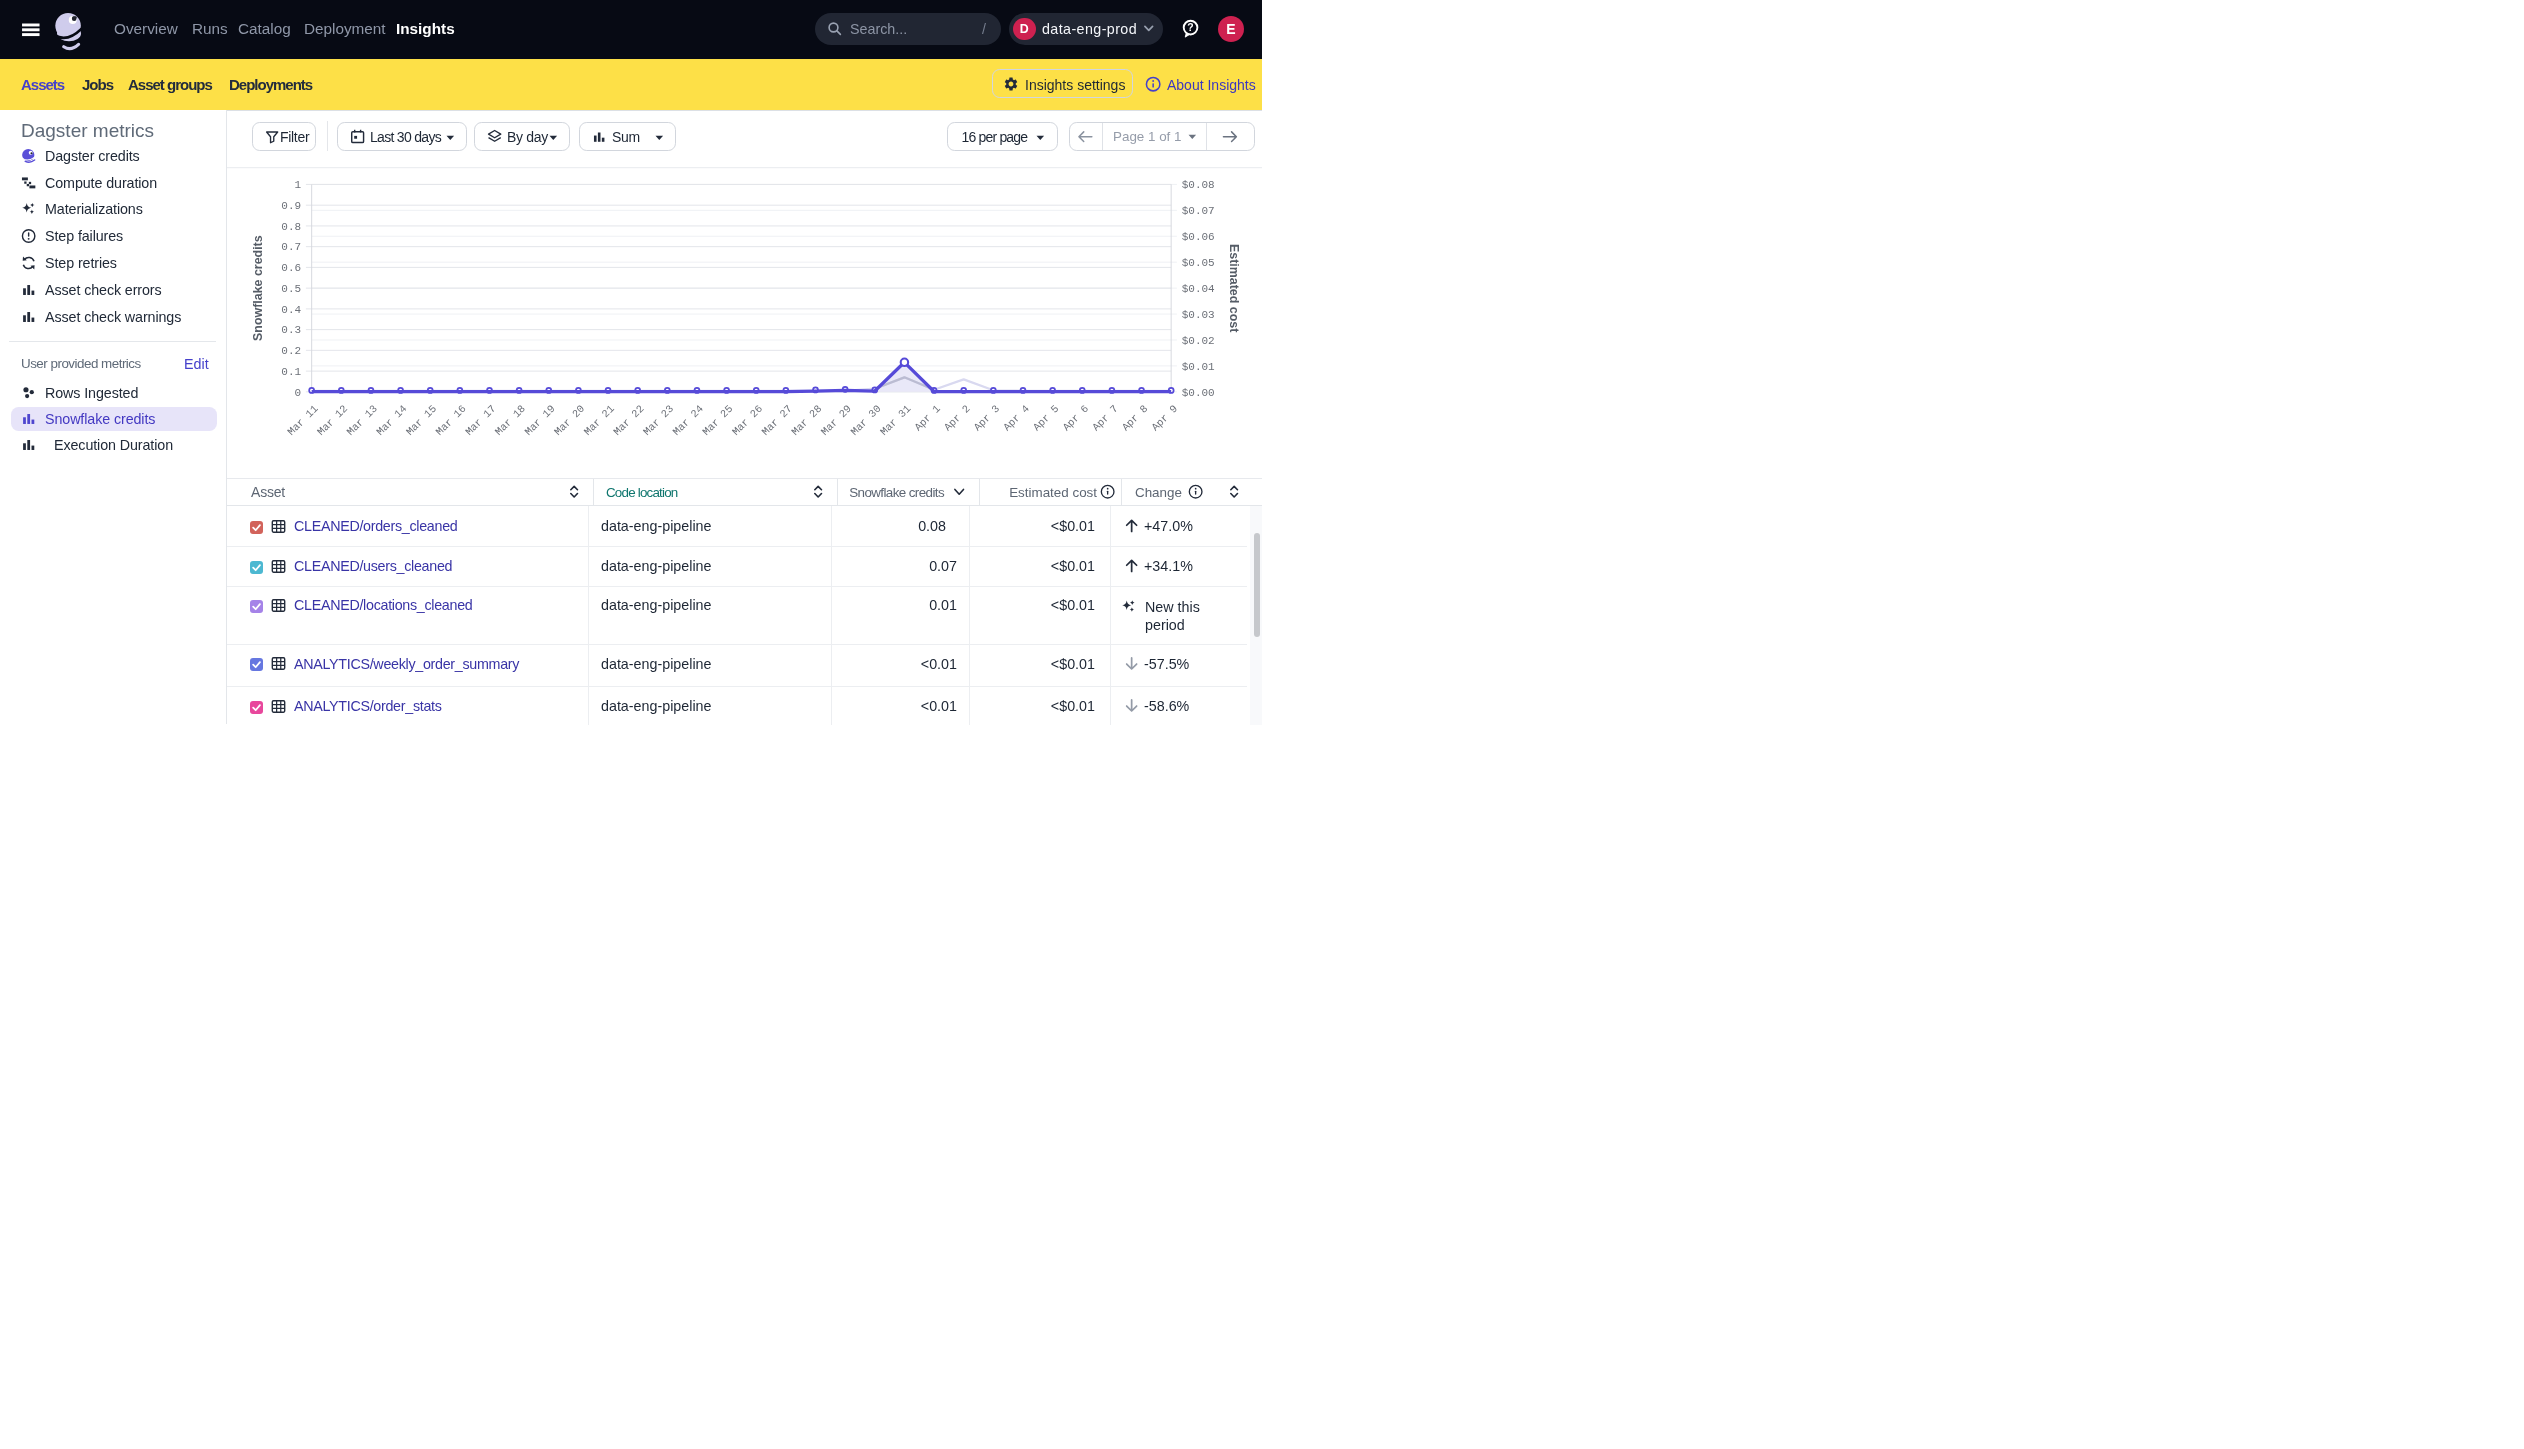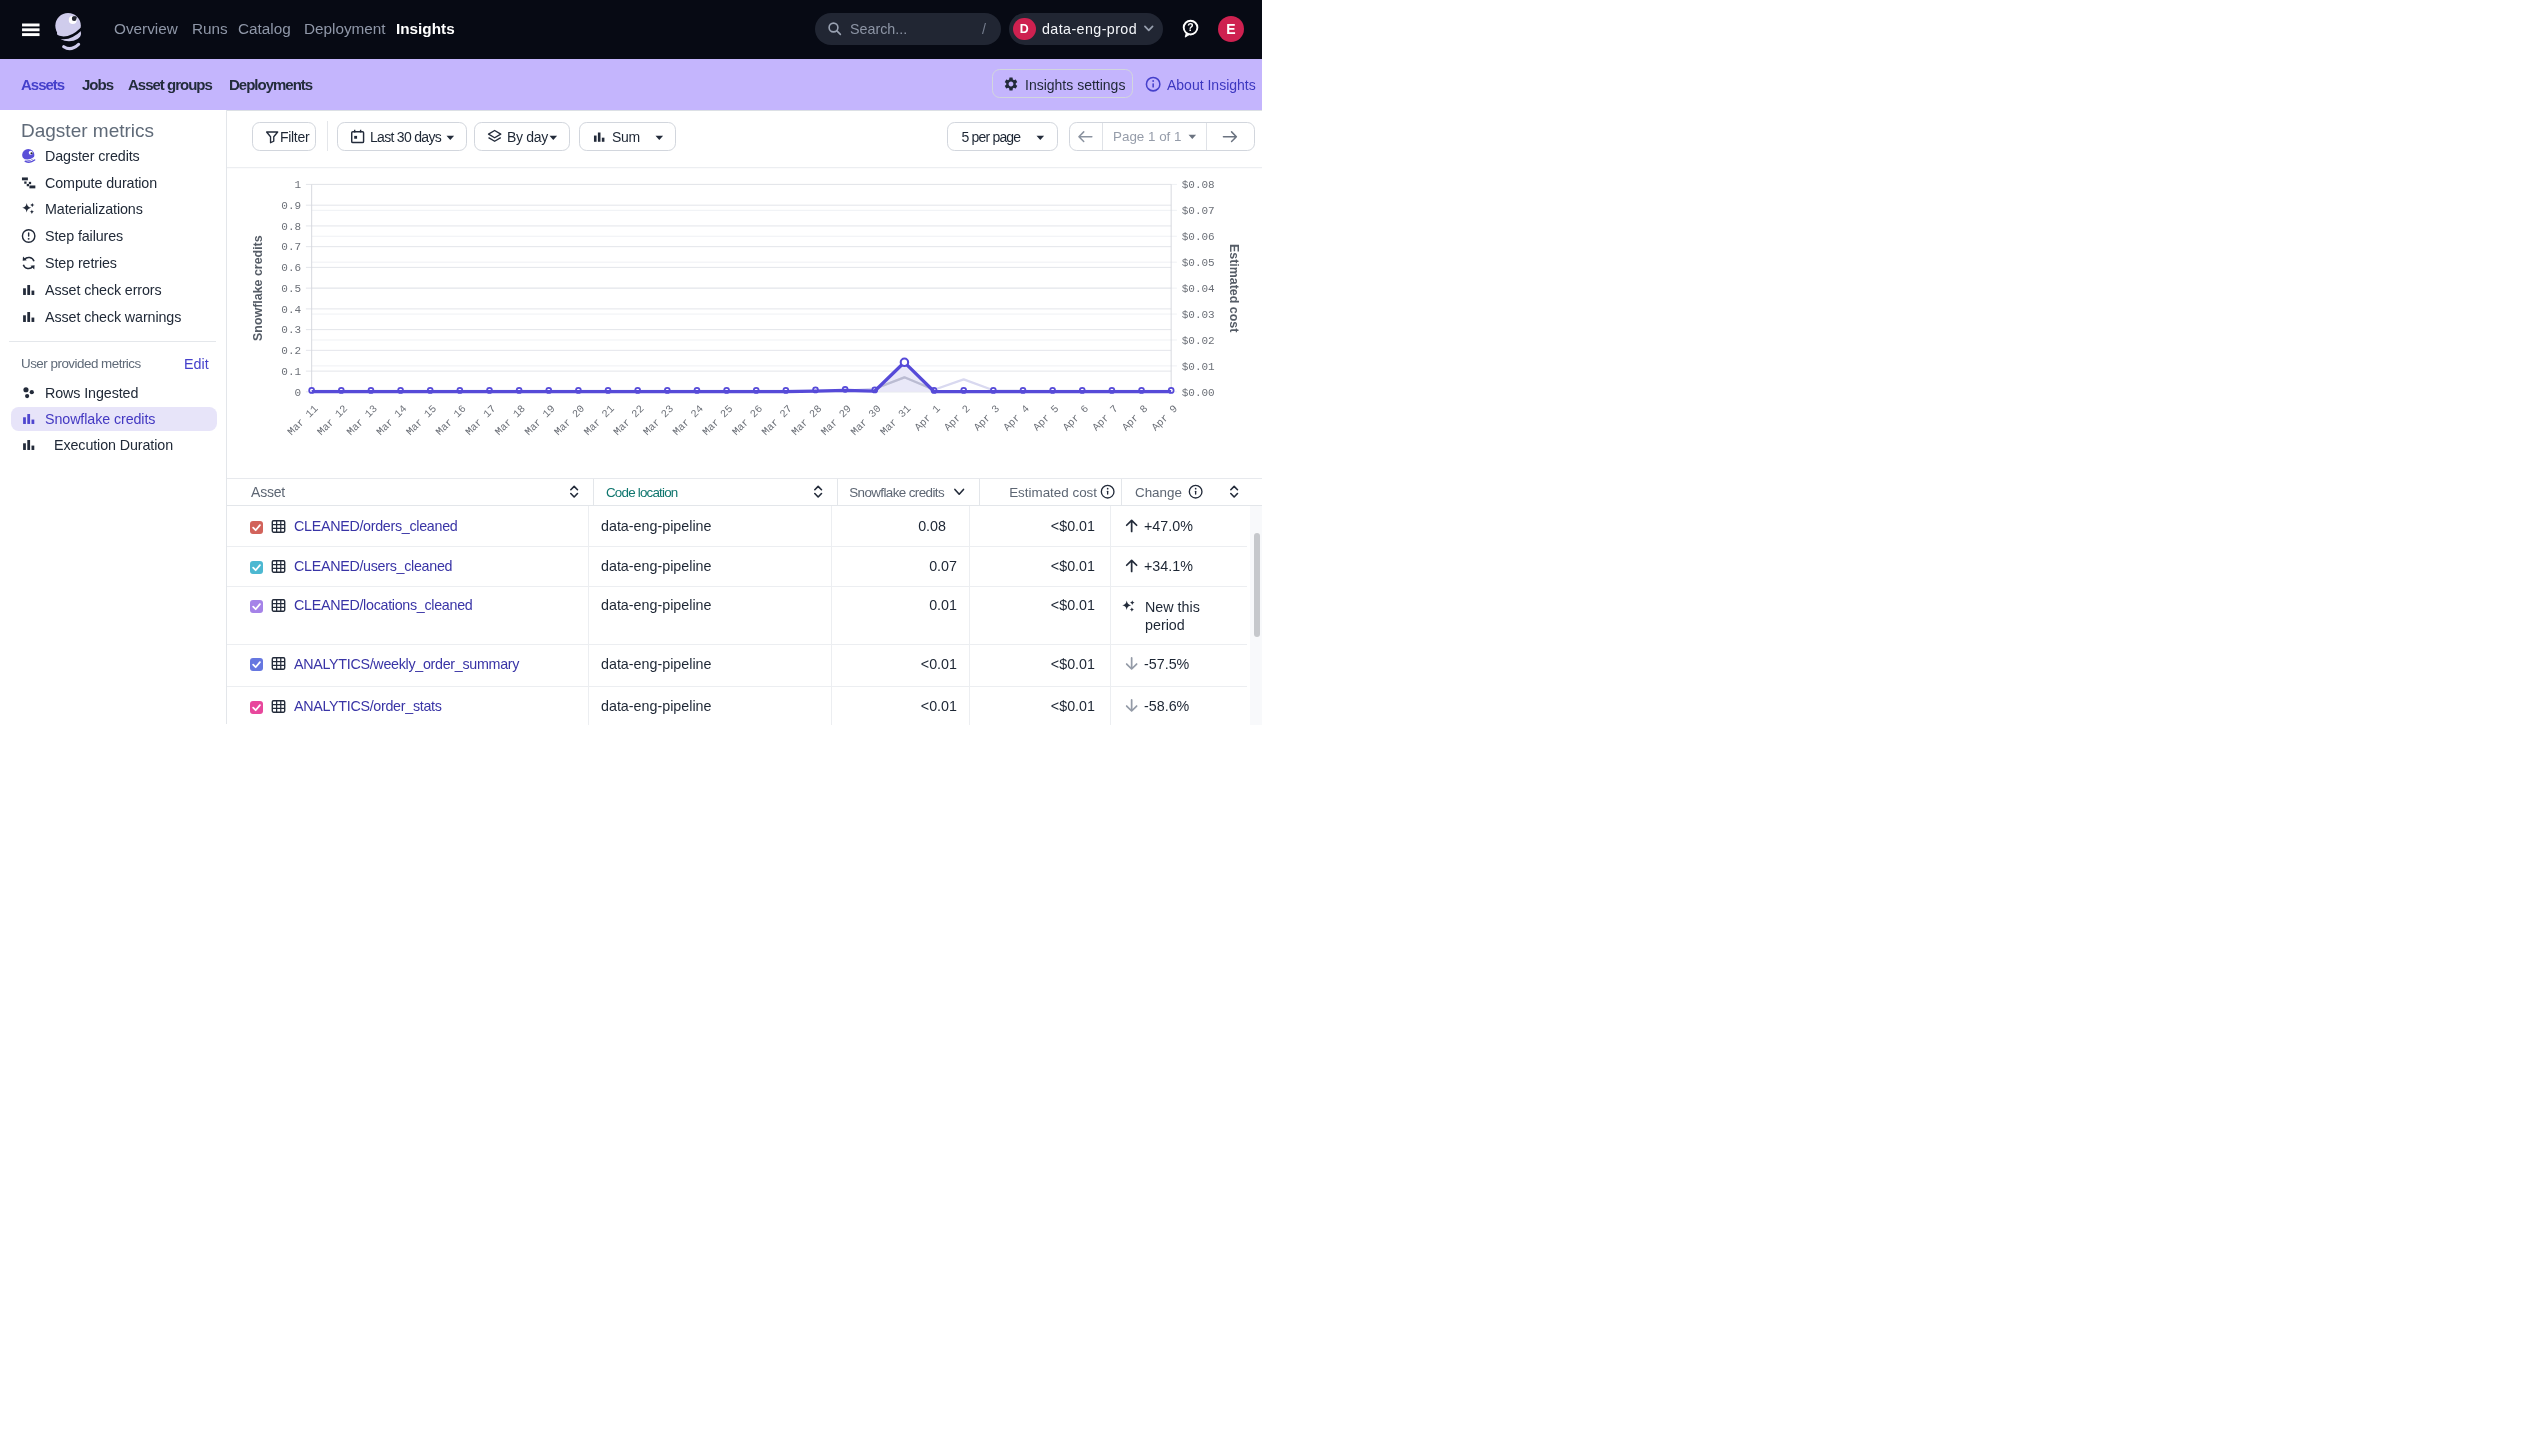--- a/index.html
+++ b/index.html
@@ -1,20 +1,20 @@
 <!DOCTYPE html>
 <html><head><meta charset="utf-8">
 <style>
 * { margin:0; padding:0; box-sizing:border-box; }
 html,body { width:1262px; height:725px; overflow:hidden; }
 body { font-family:"Liberation Sans", sans-serif; background:#fff; position:relative; }
 .abs { position:absolute; }
 .nav { position:absolute; left:0; top:0; width:1262px; height:59px; background:#070a14; }
 .navlink { position:absolute; top:0; height:57px; line-height:57px; font-size:15.3px; color:#8f97a8; }
-.tabbar { position:absolute; left:0; top:59px; width:1262px; height:52px; background:#c4b5fd; border-bottom:1px solid #dce0e5; }
+.tabbar { position:absolute; left:0; top:59px; width:1262px; height:52px; background:#fde047; border-bottom:1px solid #dce0e5; }
 .tab { position:absolute; top:0; height:52px; line-height:52px; font-size:15px; letter-spacing:-1px; font-weight:bold; color:#232c3c; }
 .side-item { position:absolute; left:45px; font-size:14.3px; letter-spacing:-0.1px; color:#212a38; transform:translateY(-50%); white-space:nowrap; }
 .side-icon { position:absolute; left:21px; width:15.3px; height:15.3px; transform:translateY(-50%); }
 .btn { position:absolute; height:29px; border:1px solid #d2d6dd; border-radius:7.7px; background:#fff; font-size:14px; letter-spacing:-0.3px; color:#1d2634; }
 .cell { position:absolute; white-space:nowrap; transform:translateY(-50%); }
 .num { position:absolute; white-space:nowrap; transform:translateY(-50%); font-size:14.3px; color:#1d2634; }
 .link { font-size:14.3px; color:#3934a6; letter-spacing:-0.3px; }
 .vline { position:absolute; width:1px; background:#eceef1; }
 .hline { position:absolute; height:1px; background:#eceef1; }
 </style></head><body>
@@ -182,21 +182,21 @@
       <rect x="2.2" y="6.2" width="2.9" height="7" fill="#232b3a"></rect>
       <rect x="6.6" y="2.8" width="2.9" height="10.4" fill="#232b3a"></rect>
       <rect x="11" y="8.6" width="2.9" height="4.6" fill="#232b3a"></rect>
     </svg>
     <div style="position:absolute;left:32px;top:0;line-height:28px;">Sum</div>
     <svg width="8.6" height="5.7" viewBox="0 0 9 6" style="right:11.5px;position:absolute;top:12px;">
       <path d="M0.5 0.8 L4.5 5.2 L8.5 0.8 Z" fill="#232b3a"></path>
     </svg>
   </div>
 <div class="btn" style="left:947px;top:122px;width:111px;">
-    <div style="position:absolute;left:13.4px;top:0;line-height:28px;letter-spacing:-0.8px;">5 per page</div>
+    <div style="position:absolute;left:13.4px;top:0;line-height:28px;letter-spacing:-0.8px;">16 per page</div>
     <svg width="8.6" height="5.7" viewBox="0 0 9 6" style="right:12.4px;position:absolute;top:12px;">
       <path d="M0.5 0.8 L4.5 5.2 L8.5 0.8 Z" fill="#232b3a"></path>
     </svg>
   </div>
 <div class="btn" style="left:1069px;top:122px;width:186px;"></div>
 <div class="abs" style="left:1102px;top:123px;width:1px;height:27px;background:#dfe2e7;"></div>
 <div class="abs" style="left:1206px;top:123px;width:1px;height:27px;background:#dfe2e7;"></div>
 <svg class="abs" style="left:1077px;top:130px" width="16.3" height="13.4" viewBox="0 0 17 14">
     <path d="M15.5 7 H2 M7 2 L2 7 l5 5" stroke="#8b93a0" stroke-width="1.6" fill="none" stroke-linecap="round" stroke-linejoin="round"></path>
   </svg>

